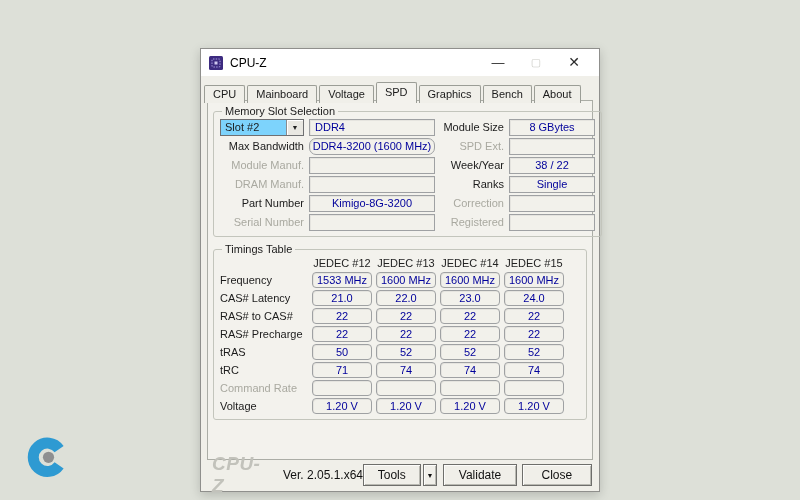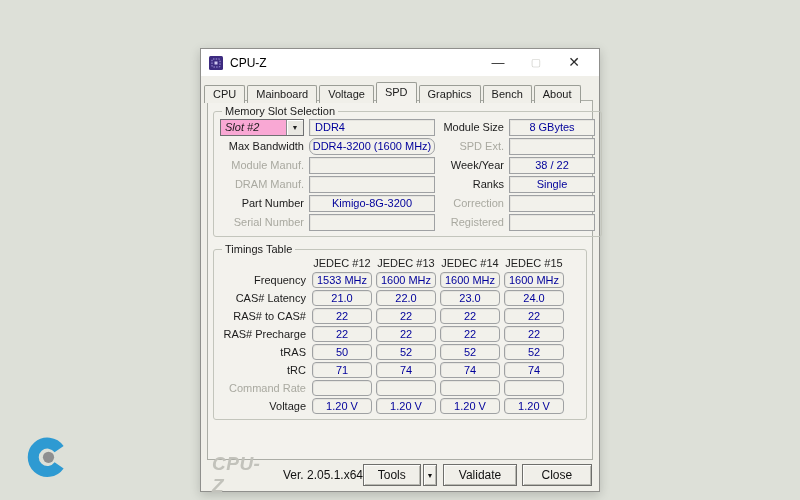--- a/index.html
+++ b/index.html
@@ -37,29 +37,29 @@
 
   
   .memgrid{display:grid;grid-template-columns:84px 126px 64px 86px;column-gap:5px;row-gap:2px;margin-top:1px;}
   .mlabel{text-align:right;padding-top:2px;white-space:nowrap;color:#1b1b1b;}
   .mlabel.disabled{color:#A9A9A0;}
   .mfield{box-sizing:border-box;height:17px;line-height:15px;border:1px solid #9FA1A3;border-radius:0;
           background:#F2F1EB;color:#00009B;text-align:center;overflow:hidden;white-space:nowrap;
           box-shadow:inset 1px 1px 0 rgba(0,0,0,0.05);}
   .mfield.leftalign{text-align:left;padding-left:5px;}
   .mfield.rounded{border-radius:7px;}
-  .combo{box-sizing:border-box;height:17px;display:flex;border:1px solid #6F7072;background:#f9a8d4;cursor:default;font-style:italic;}
+  .combo{box-sizing:border-box;height:17px;display:flex;border:1px solid #6F7072;background:#7dd3fc;cursor:default;}
   .combo-text{flex:1;padding:1px 0 0 4px;color:#1b1b1b;}
   .combo-btn{width:16px;border-left:1px solid #8A8C8E;background:#E9E8E2;display:flex;align-items:center;
              justify-content:center;font-size:7px;color:#222;box-shadow:inset 1px 1px 0 #fff;}
 
   
   .timegrid{display:grid;grid-template-columns:88px 60px 60px 60px 60px;column-gap:4px;row-gap:2px;margin-top:0;}
   .thead{text-align:center;color:#222;padding:1px 0;white-space:nowrap;}
-  .tlabel{text-align:right;padding-top:2px;padding-right:2px;white-space:nowrap;color:#1b1b1b;}
+  .tlabel{text-align:left;padding-top:2px;padding-right:2px;white-space:nowrap;color:#1b1b1b;}
   .tlabel.disabled{color:#A9A9A0;}
   .tcell{box-sizing:border-box;height:16px;line-height:14px;border:1px solid #9FA1A3;border-radius:4px;
          background:#F2F1EB;color:#00009B;text-align:center;overflow:hidden;
          box-shadow:inset 1px 1px 0 rgba(0,0,0,0.05);}
 
   
   .footer{position:absolute;left:6px;right:6px;bottom:4px;height:24px;display:flex;align-items:center;}
   .brandword{font-size:19px;font-weight:bold;font-style:italic;color:#C2C2BB;margin-left:5px;letter-spacing:0.5px;}
   .version{font-size:12px;color:#111;margin-left:11px;white-space:nowrap;}
   .btn{box-sizing:border-box;height:22px;background:#F0EFE9;border:1px solid #6E6E6B;

